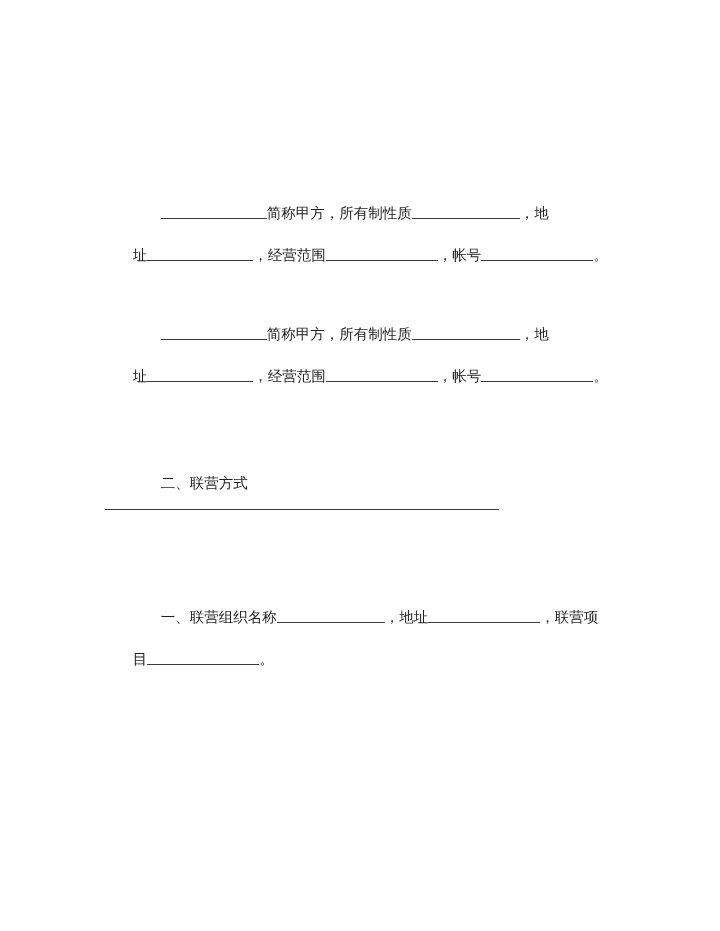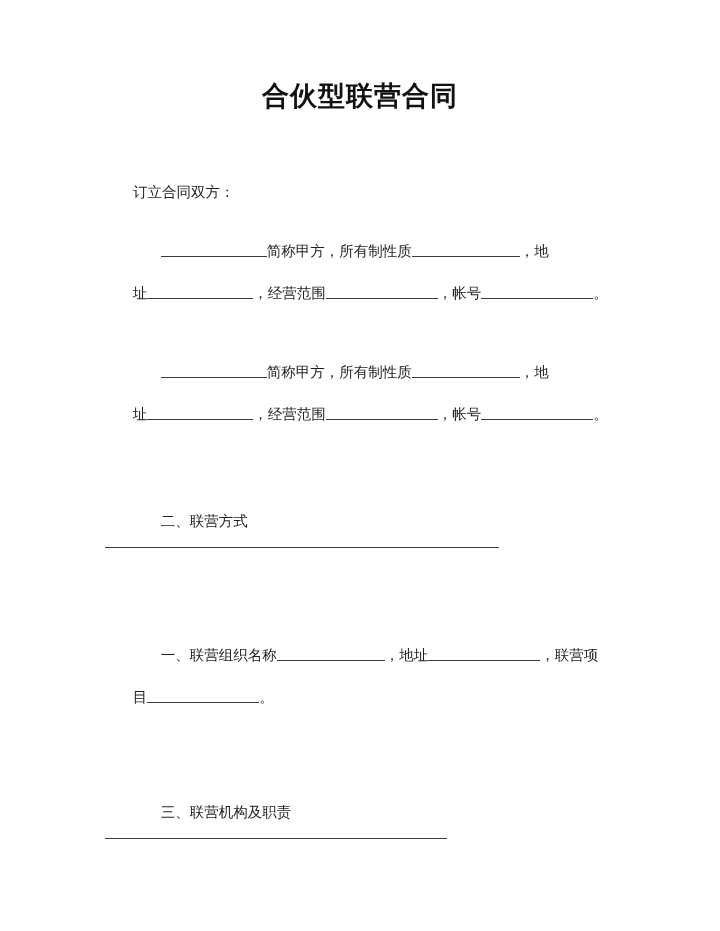--- a/index.html
+++ b/index.html
@@ -78,25 +78,23 @@
   .blank-sec2 { width: 394px; }
   .blank-sec3 { width: 342px; }
 
   .nowrap { white-space: nowrap; text-align: right; }
 </style>
 </head>
 <body>
 
 <div class="page">
 
-  <div class="doc-title">合伙型联营合同</div>
 
   <div class="body-block">
 
-    <div class="para indent-2 gap-intro">订立合同双方：</div>
 
     <div class="para gap-party">
       <span class="nowrap">
         <span style="display:inline-block;width:28px;"></span><span class="blank blank-w7"></span><span>简称甲方，所有制性质</span><span class="blank blank-w7b"></span><span>，地</span>
       </span><br>
       <span>址</span><span class="blank blank-w7"></span><span>，经营范围</span><span class="blank blank-w8"></span><span>，帐号</span><span class="blank blank-w8"></span><span>。</span>
     </div>
 
     <div class="para gap-partyb">
       <span class="nowrap">
@@ -109,22 +107,19 @@
       <span style="display:inline-block;width:28px;"></span><span>二、</span><span>联营方式</span><span class="blank blank-sec2"></span>
     </div>
 
     <div class="para gap-sec1">
       <span class="nowrap">
         <span style="display:inline-block;width:28px;"></span><span>一、</span><span>联营组织名称</span><span class="blank blank-w7b"></span><span>，地址</span><span class="blank blank-w8"></span><span>，联营项</span>
       </span><br>
       <span>目</span><span class="blank blank-w8"></span><span>。</span>
     </div>
 
-    <div class="para gap-sec3">
-      <span style="display:inline-block;width:28px;"></span><span>三、</span><span>联营机构及职责</span><span class="blank blank-sec3"></span>
-    </div>
 
     <div class="para gap-sec4">
       <span style="display:inline-block;width:28px;"></span>
     </div>
 
   </div>
 </div>
 
 </body></html>

